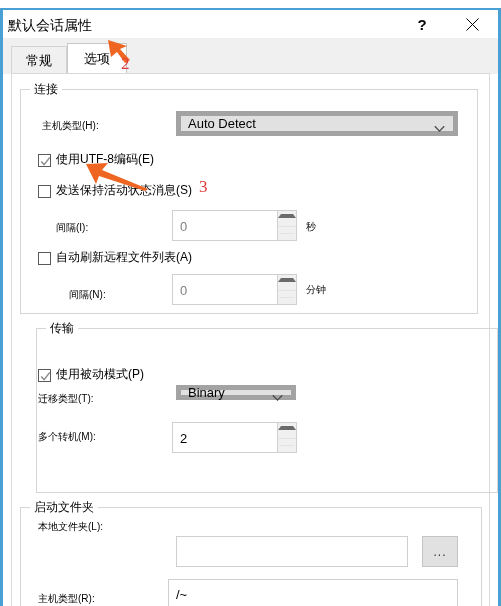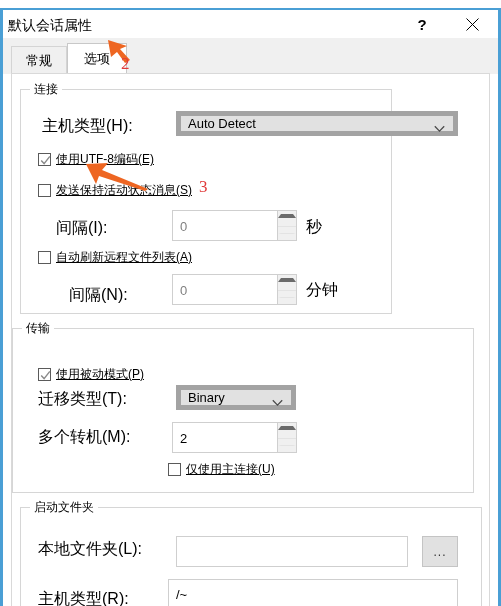--- a/index.html
+++ b/index.html
@@ -120,28 +120,28 @@
     position: absolute;
     top: -8px; left: 9px;
     background: #ffffff;
     padding: 0 4px;
     font-size: 12px;
     line-height: 14px;
     color: #000000;
     white-space: nowrap;
   }
 
-  #group-connection { left: 20px; top: 81px;  width: 372px; height: 225px; }
-  #group-transfer   { left: 12px; top: 320px; width: 462px; height: 165px; }
+  #group-connection { left: 20px; top: 81px;  width: 458px; height: 225px; }
+  #group-transfer   { left: 36px; top: 320px; width: 462px; height: 165px; }
   #group-startup    { left: 20px; top: 499px; width: 462px; height: 105px; }
 
   
   .lbl {
     position: absolute;
-    font-size: 16px;
+    font-size: 10px;
     line-height: 16px;
     color: #000000;
     white-space: nowrap;
   }
 
   .combo {
     position: absolute;
     box-sizing: border-box;
     background: #e1e1e1;
     border: 5px solid #a3a3a3;
@@ -223,23 +223,22 @@
     justify-content: center;
     font-size: 12px;
     color: #303030;
     letter-spacing: 1px;
   }
 
   
   .cb {
     position: absolute;
     display: flex;
-    align-items: center;
+    align-items: flex-end;
     white-space: nowrap;
-    text-decoration: underline;
   }
   .cb .box {
     width: 13px; height: 13px;
     box-sizing: border-box;
     border: 1px solid #5a5a5a;
     background: #ffffff;
     position: relative;
     flex: 0 0 auto;
   }
   .cb .box svg { position: absolute; left: 1px; top: 1px; }
@@ -369,21 +368,21 @@
     <span class="box">
       <svg width="11" height="11" viewBox="0 0 11 11">
         <polyline points="1.2,5.6 4.1,8.6 9.8,1.4" fill="none" stroke="#8a8a8a" stroke-width="1.4"></polyline>
       </svg>
     </span>
     <span class="cb-label">使用被动模式(P)</span>
   </div>
 
   <div class="lbl" style="left:38px; top:383px;">迁移类型(T):</div>
 
-  <div class="combo" style="left:176px; top:377px; width:120px; height:25px;">
+  <div class="combo" style="left:176px; top:377px; width:120px; height:15px;">
     <span>Binary</span>
     <span class="chev">
       <svg width="11" height="7" viewBox="0 0 11 7">
         <polyline points="0.8,0.8 5.5,5.6 10.2,0.8" fill="none" stroke="#4a4a4a" stroke-width="1.3"></polyline>
       </svg>
     </span>
   </div>
 
   <div class="lbl" style="left:38px; top:421px;">多个转机(M):</div>
 
@@ -392,30 +391,26 @@
     <span class="btns">
       <span class="up">
           <i class="tri up"></i>
         </span>
       <span class="dn">
           <i class="tri dn"></i>
         </span>
     </span>
   </div>
 
-  <div class="cb" style="left:168px; top:453px;">
-    <span class="box"></span>
-    <span class="cb-label">仅使用主连接(U)</span>
-  </div>
 
   <div class="group" id="group-startup">
     <div class="group-title">启动文件夹</div>
   </div>
 
-  <div class="lbl" style="left:38px; top:533px;text-align:center;">本地文件夹(L):</div>
+  <div class="lbl" style="left:38px; top:511px;text-align:center;">本地文件夹(L):</div>
 
   <div class="txt" style="left:176px; top:528px; width:232px; height:31px;">
     <span></span>
   </div>
 
   <div class="btn-browse" style="left:422px; top:528px; width:36px; height:31px;">
     <span>...</span>
   </div>
 
   <div class="lbl" style="left:38px; top:583px;">主机类型(R):</div>

